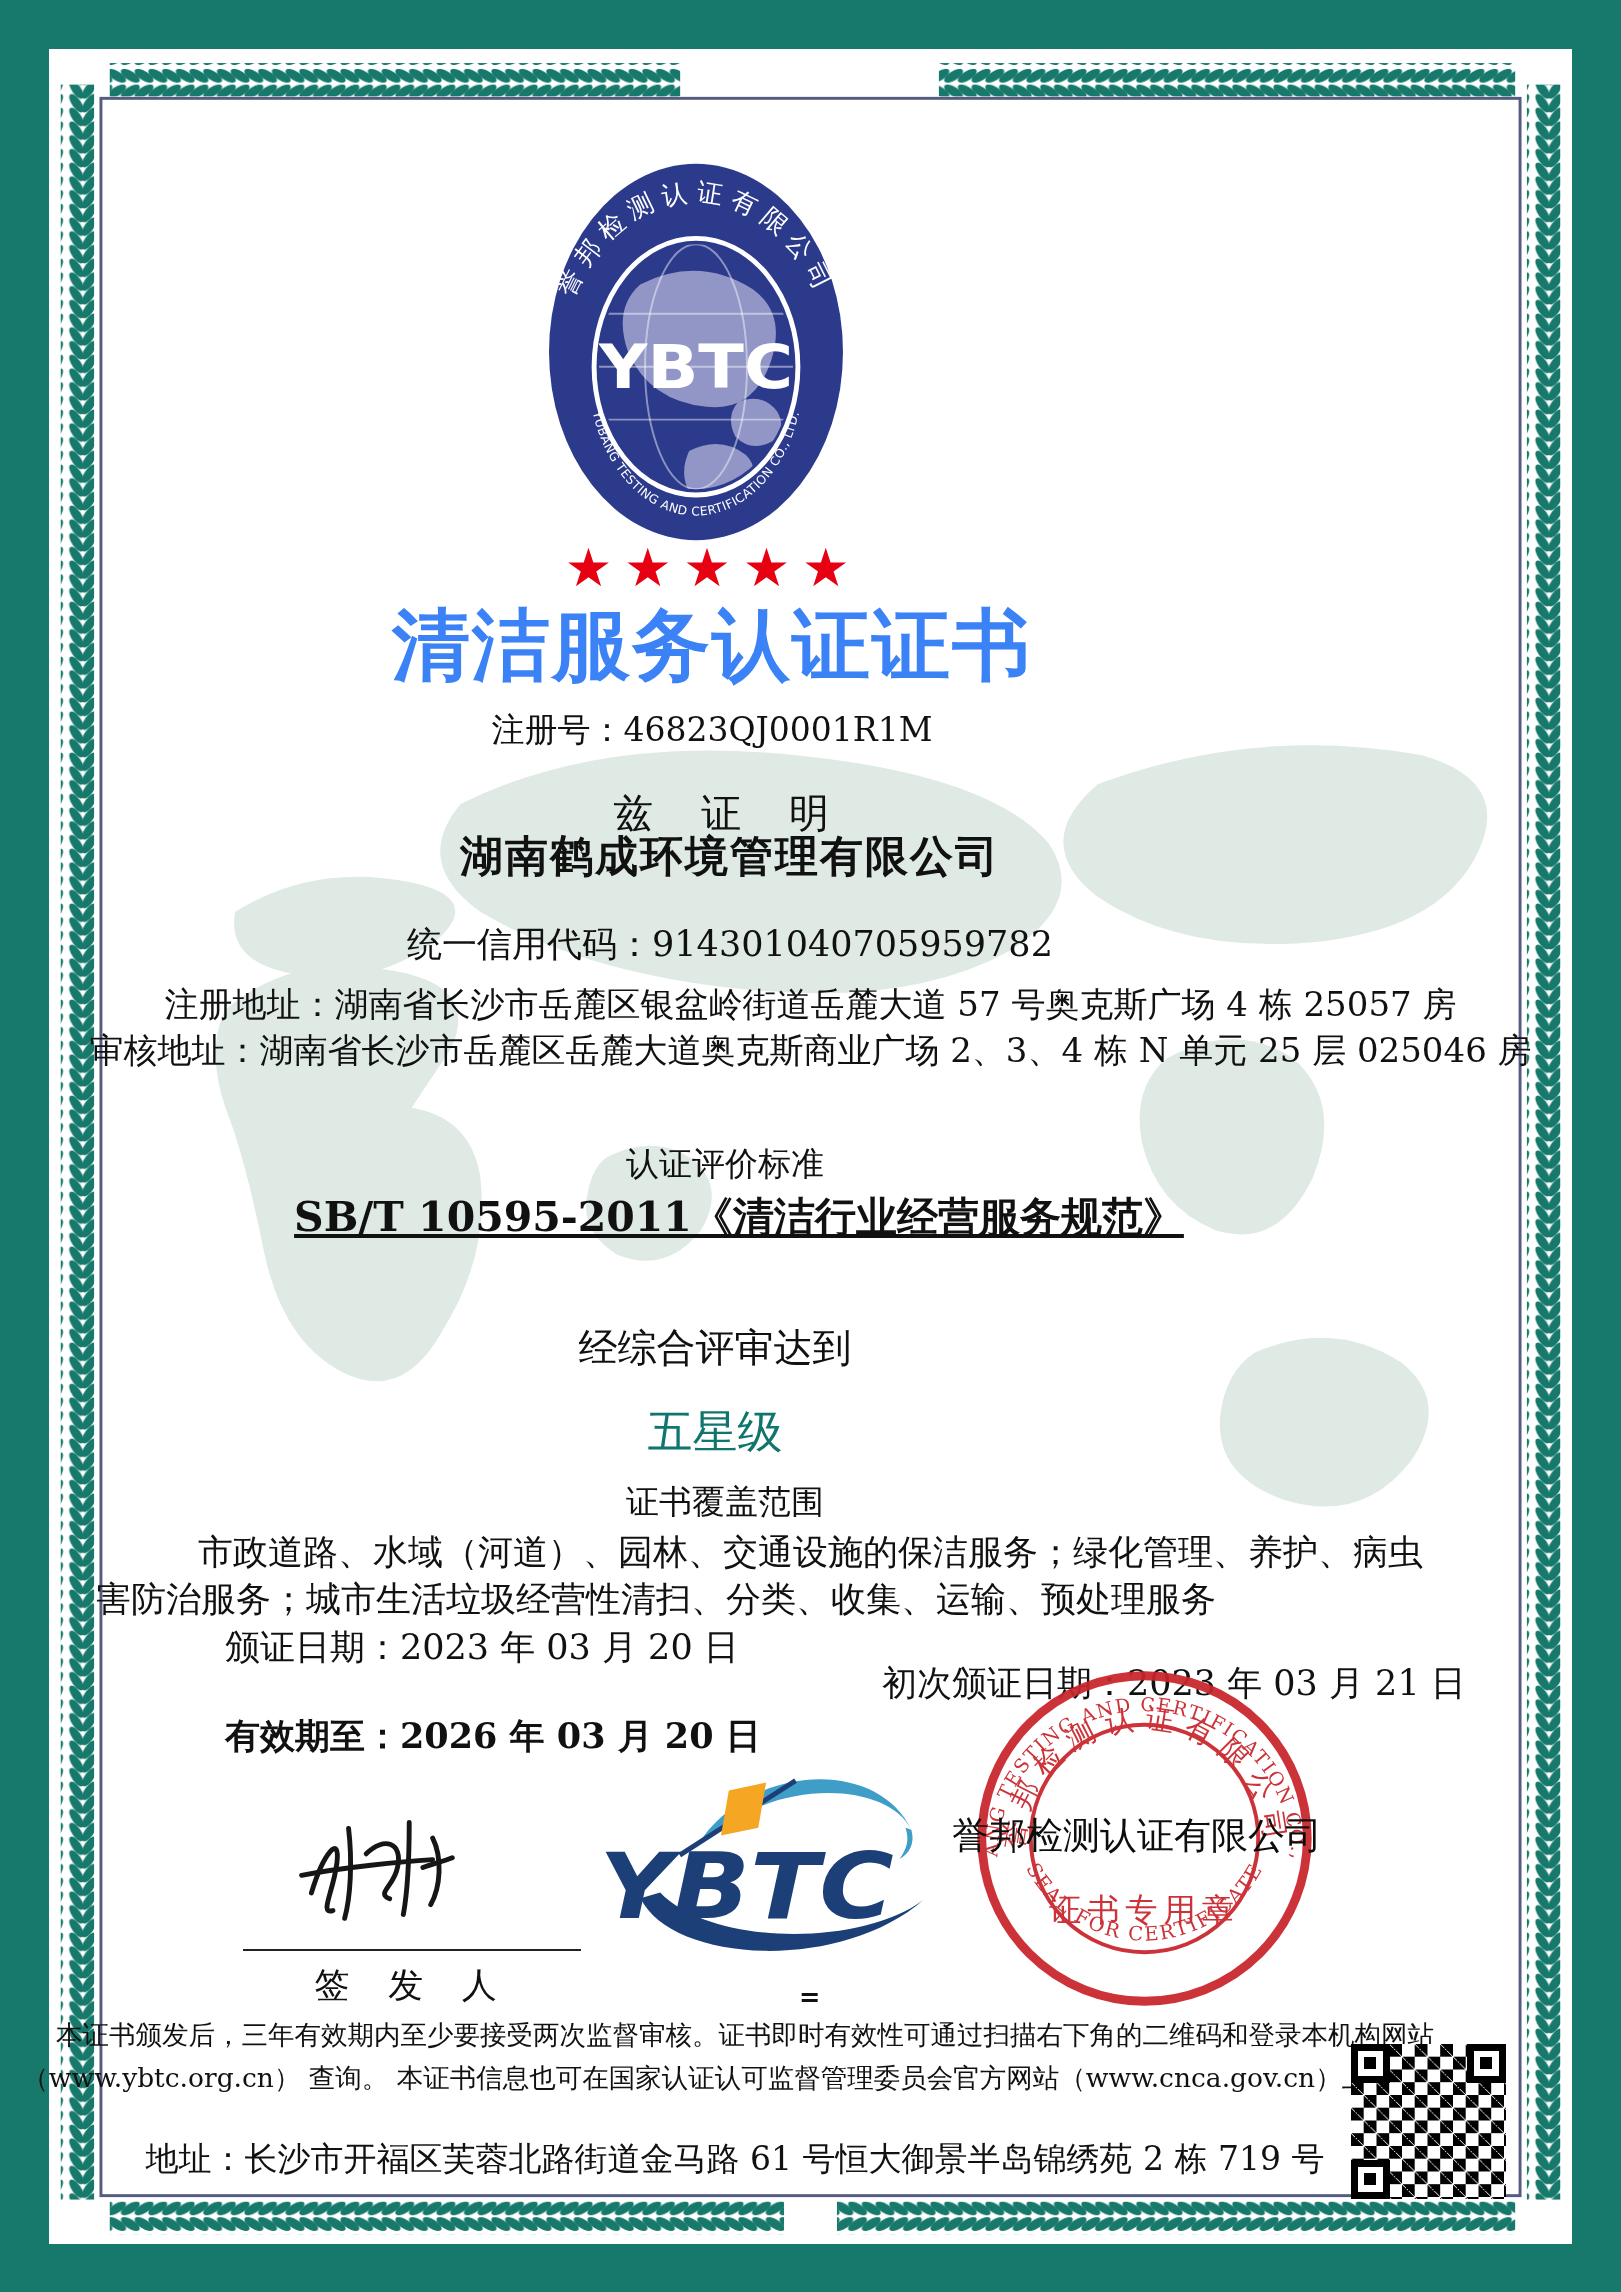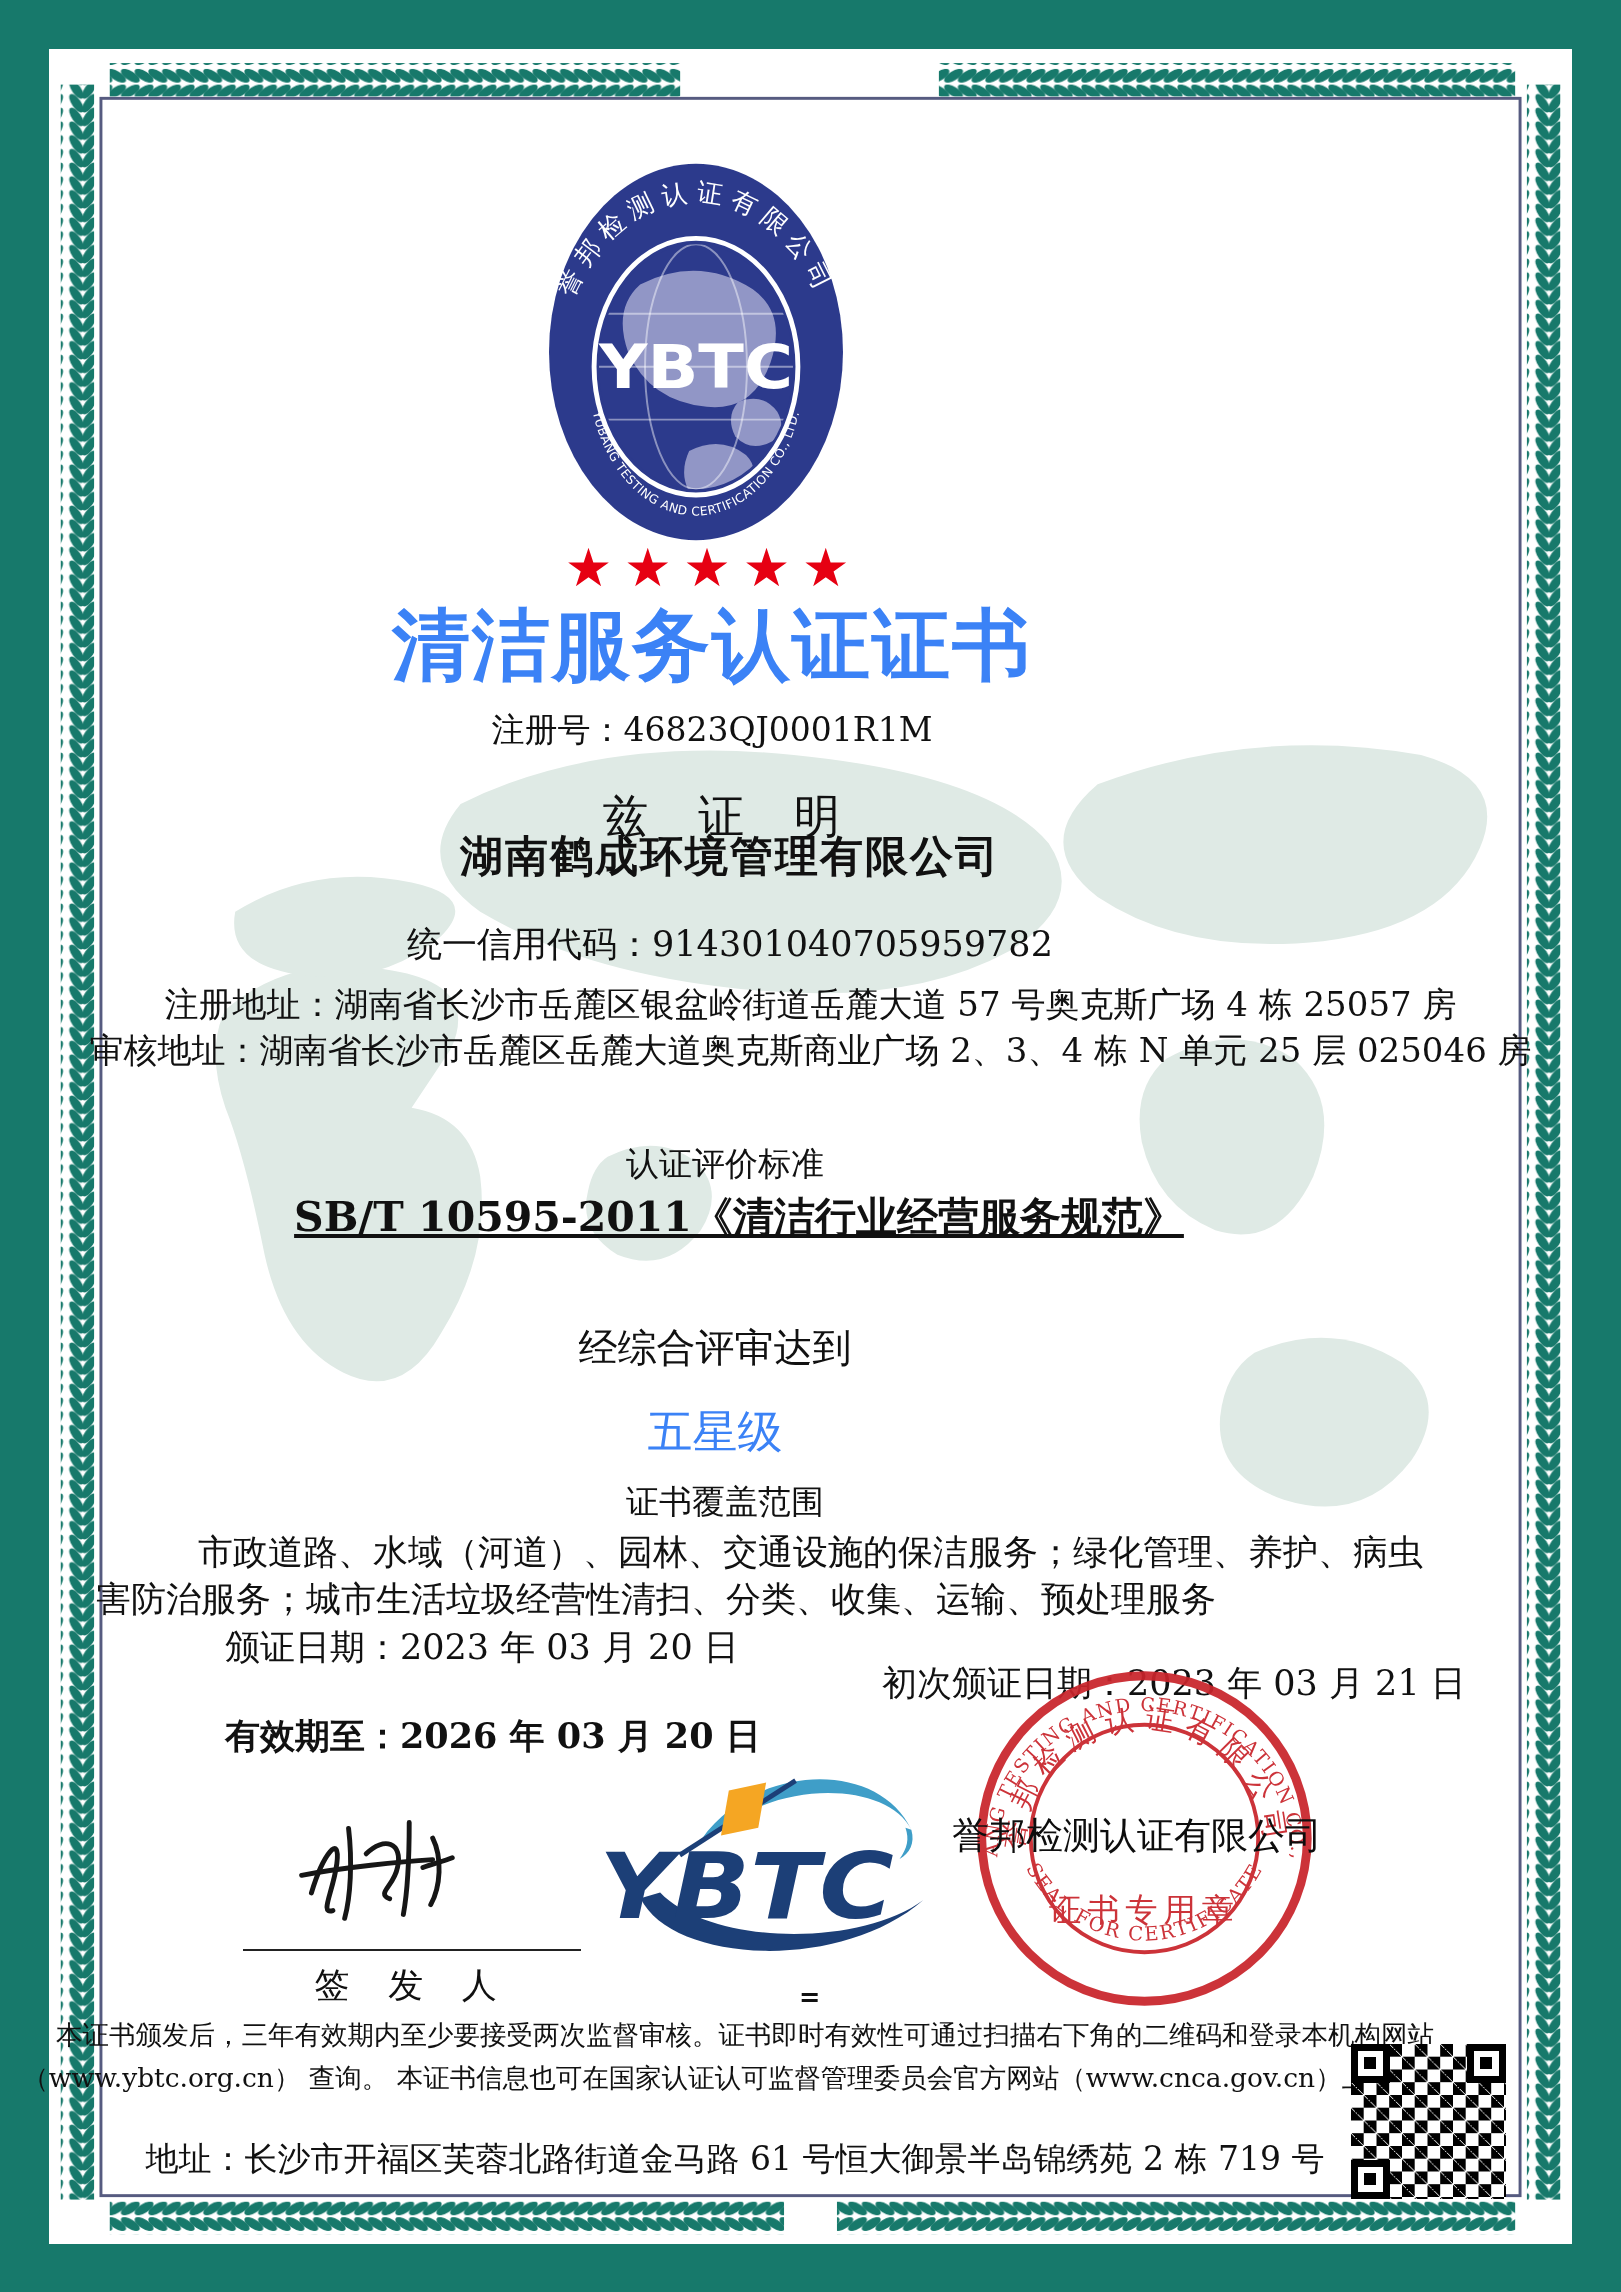--- a/index.html
+++ b/index.html
@@ -3,21 +3,21 @@
 <meta charset="utf-8">
 <style>
   html,body{margin:0;padding:0;background:#888;}
   .page{position:relative;width:1621px;height:2293px;background:#fff;margin:0 auto;overflow:hidden;
         font-family:"DejaVu Serif","Liberation Serif",serif;color:#111;}
   .band{position:absolute;background:#17796b;}
   .abs{position:absolute;}
   .c{position:absolute;text-align:center;}
   .serif{font-family:"DejaVu Serif","Liberation Serif",serif;}
   .hei{font-family:"DejaVu Sans","Liberation Sans",sans-serif;font-weight:bold;}
-  .red{color:#3b82f6;}
+  .red{color:#0f766e;}
   .sig-line{position:absolute;border-top:2px solid #222;}
   .qr{position:absolute;width:155px;height:155px;background-color:#fff;
       background-image:linear-gradient(45deg,#000 25%,transparent 25%,transparent 75%,#000 75%),
                        linear-gradient(45deg,#000 25%,#fff 25%,#fff 75%,#000 75%);
       background-size:25.5px 25.5px;background-position:0 0,12.7px 12.7px;}
   .qr-eye{position:absolute;width:39px;height:39px;background:#fff;border:7.8px solid #000;box-sizing:border-box;}
   .qr-eye span{position:absolute;left:5.9px;top:5.9px;width:11.8px;height:11.8px;background:#000;}
 </style>
 </head>
 <body>
@@ -113,21 +113,21 @@
     </text>
     <text font-size="12.5" fill="#ffffff" letter-spacing="0.5" font-family="DejaVu Sans, Liberation Sans, sans-serif">
       <textPath href="#embBot" startOffset="50%" text-anchor="middle">YUBANG TESTING AND CERTIFICATION CO., LTD.</textPath>
     </text>
   </svg>
 
   <div class="c hei" style="left:321px;top:537px;width:784px;font-size:53px;letter-spacing:11.8px;color:#e60012;">★★★★★</div>
   <div class="c hei" style="left:124px;top:594px;width:1176px;font-size:78px;letter-spacing:2px;color:#3b82f6;">清洁服务认证证书</div>
   <div class="c serif" style="left:124px;top:708px;width:1176px;font-size:33px;">注册号：46823QJ0001R1M</div>
 
-  <div class="c serif" style="left:142px;top:786px;width:1176px;font-size:46px;letter-spacing:17.6px;">兹 证 明</div>
+  <div class="c serif" style="left:142px;top:786px;width:1176px;font-size:40px;letter-spacing:17.6px;">兹 证 明</div>
   <div class="c hei" style="left:93px;top:828px;width:1274px;font-size:43px;letter-spacing:2px;">湖南鹤成环境管理有限公司</div>
   <div class="c serif" style="left:142px;top:921px;width:1176px;font-size:35px;text-align:center;">统一信用代码：914301040705959782</div>
   <div class="c serif" style="left:0;top:982px;width:1621px;font-size:34px;">注册地址：湖南省长沙市岳麓区银盆岭街道岳麓大道 57 号奥克斯广场 4 栋 25057 房</div>
   <div class="c serif" style="left:0;top:1028px;width:1621px;font-size:34px;">审核地址：湖南省长沙市岳麓区岳麓大道奥克斯商业广场 2、3、4 栋 N 单元 25 层 025046 房</div>
 
   <div class="c serif" style="left:137px;top:1142px;width:1176px;font-size:33px;">认证评价标准</div>
   <div class="c serif" style="left:151px;top:1190px;width:1176px;font-size:41px;font-weight:bold;text-decoration:underline;">SB/T 10595-2011《清洁行业经营服务规范》</div>
 
   <div class="c serif" style="left:127px;top:1321px;width:1176px;font-size:39px;">经综合评审达到</div>
   <div class="c serif red" style="left:127px;top:1402px;width:1176px;font-size:45px;">五星级</div>

